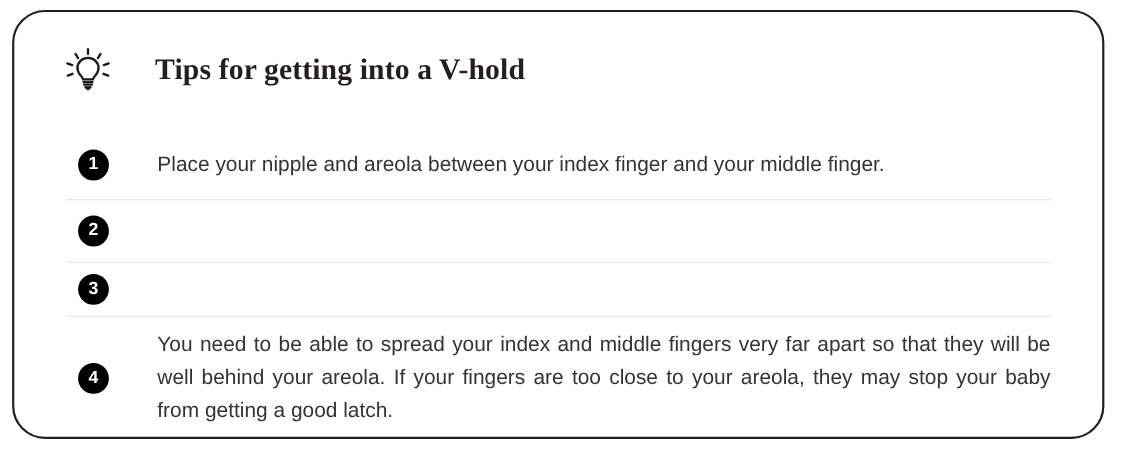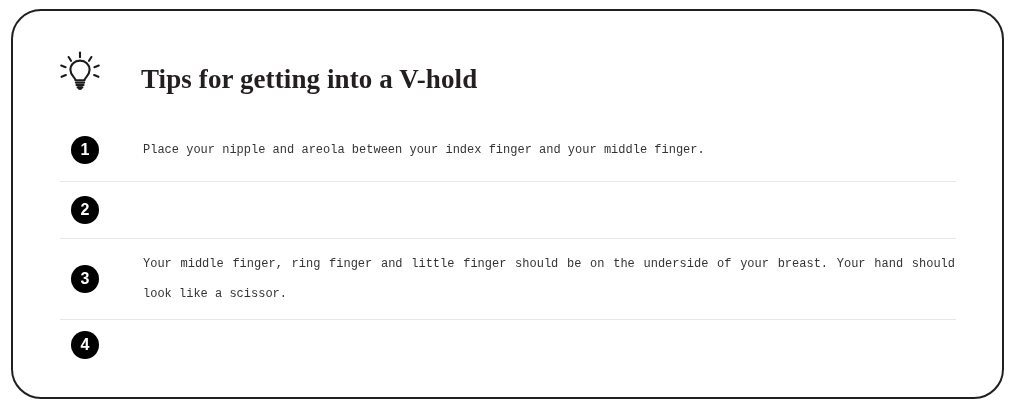--- a/index.html
+++ b/index.html
@@ -27,21 +27,21 @@
   }
 
   
   .card-header {
     position: absolute;
     left: 0;
     top: 22px;
     width: 100%;
     height: 62px;
     display: flex;
-    align-items: flex-end;
+    align-items: center;
   }
   .bulb-icon {
     width: 46px;
     height: 46px;
     margin-left: 44px;
     flex: 0 0 auto;
     display: block;
   }
   .card-title {
     margin-left: 38px;
@@ -89,22 +89,22 @@
     font-family: "Liberation Sans", sans-serif;
     font-weight: bold;
     font-size: 16px;
     line-height: 28px;
     text-align: center;
     flex: 0 0 auto;
   }
 
   .tip-text {
     flex: 1 1 auto;
-    font-family: Liberation Mono, monospace;
-    font-size: 12px;
+    font-family: Liberation Sans, sans-serif;
+    font-size: 19px;
     line-height: 30px;
     color: #343434;
     text-align: justify;
     text-justify: inter-word;
     padding-right: 1px;
   }
 
   
   .tip-row-1 { padding: 6px 0 16px 0; }
   .tip-row-2 { padding: 14px 0 14px 0; }
@@ -150,23 +150,23 @@
     <div class="tip-row tip-row-2">
       <div class="tip-badge-cell">
         <div class="tip-badge">2</div>
       </div>
     </div>
 
     <div class="tip-row tip-row-3">
       <div class="tip-badge-cell">
         <div class="tip-badge">3</div>
       </div>
-      <div class="tip-text">Your middle finger, ring finger and little finger should be on the underside of your breast. Your hand should look like a scissor.</div>
     </div>
 
     <div class="tip-row tip-row-4">
       <div class="tip-badge-cell">
         <div class="tip-badge">4</div>
       </div>
+      <div class="tip-text">You need to be able to spread your index and middle fingers very far apart so that they will be well behind your areola. If your fingers are too close to your areola, they may stop your baby from getting a good latch.</div>
     </div>
 
   </div>
 </div>
 
 </body></html>

